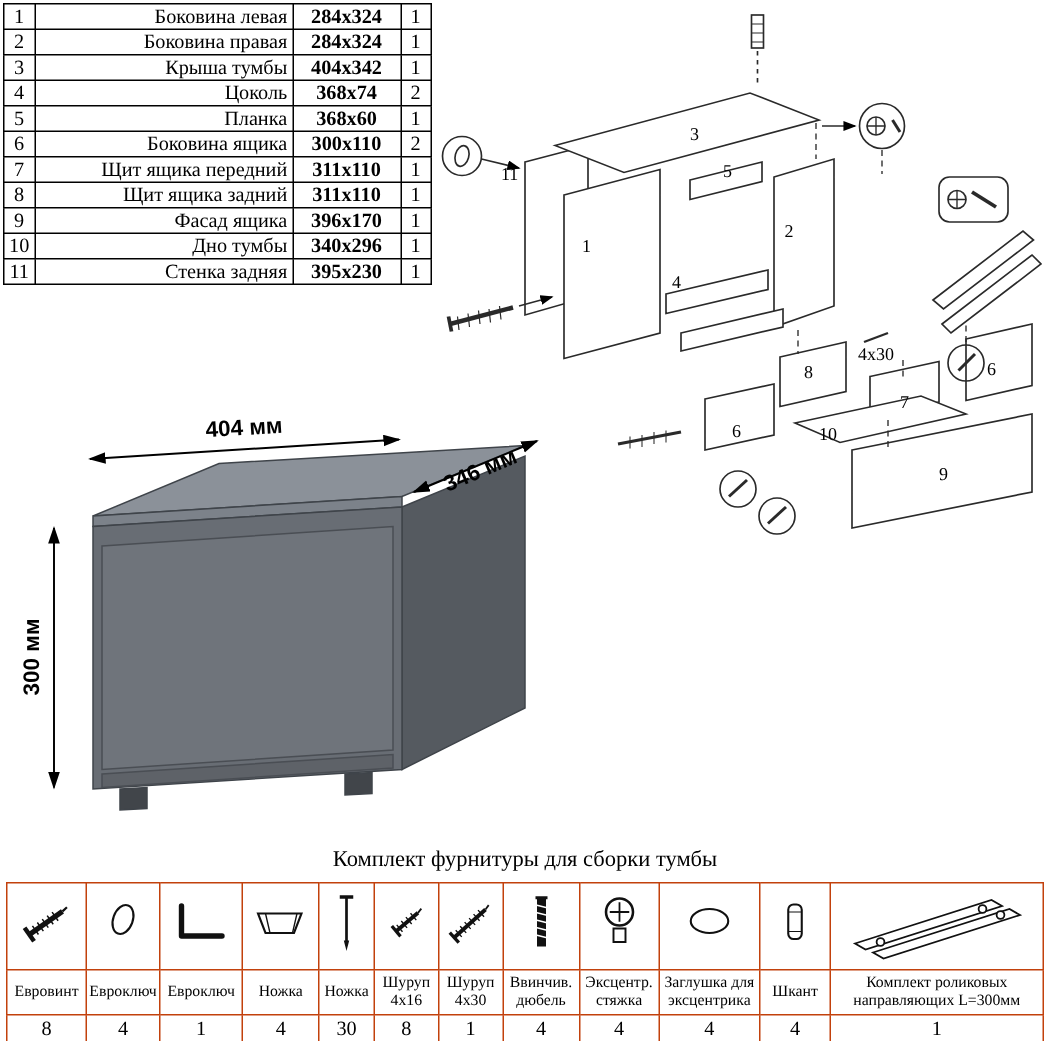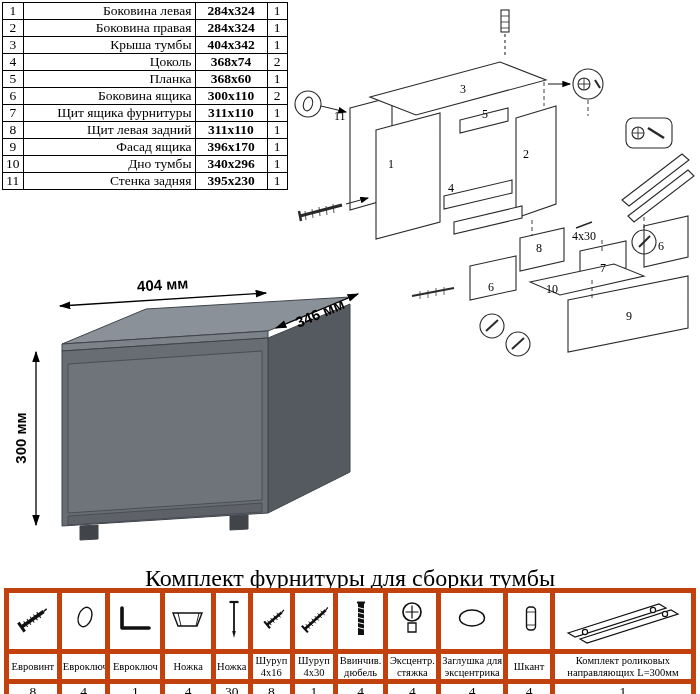--- a/index.html
+++ b/index.html
@@ -19,23 +19,23 @@
 
   
   .diagram { position:absolute; left:292px; top:0; }
   .num text, text.numt { font-size:12px; fill:#000; font-family:"Liberation Serif", serif; }
 
   
   .render { position:absolute; left:6px; top:276px; }
   .dim-label { font-family:"Liberation Sans", sans-serif; font-weight:bold; font-size:15px; fill:#000; text-anchor:middle; }
 
   
-  .hw-title { position:absolute; top:565px; left:0; width:100%; text-align:center; font-size:24px; }
+  .hw-title { position:absolute; top:565px; left:0; width:100%; text-align:center; font-size:15px; }
   .hw-table { position:absolute; left:4px; top:588px; width:692px; table-layout:fixed; }
-  .hw-table td { border:5px solid #c2410c; text-align:center; vertical-align:middle; overflow:hidden; background:#fff; }
+  .hw-table td { border:1px solid #c2410c; text-align:center; vertical-align:middle; overflow:hidden; background:#fff; }
   .hw-icons td { height:54px; }
   .hw-labels td { height:30px; font-size:10.5px; line-height:1.05; padding:1px; }
   .hw-qty td { height:19px; font-size:13.5px; }
 </style>
 </head>
 <body>
 
 <table class="parts-table">
   <tbody>
       <tr>
@@ -69,27 +69,27 @@
     <td class="c-qty">1</td>
   </tr>
   <tr>
     <td class="c-num">6</td>
     <td class="c-name">Боковина ящика</td>
     <td class="c-size">300x110</td>
     <td class="c-qty">2</td>
   </tr>
   <tr>
     <td class="c-num">7</td>
-    <td class="c-name">Щит ящика фурнитуры</td>
+    <td class="c-name">Щит ящика передний</td>
     <td class="c-size">311x110</td>
     <td class="c-qty">1</td>
   </tr>
   <tr>
     <td class="c-num">8</td>
-    <td class="c-name">Щит левая задний</td>
+    <td class="c-name">Щит ящика задний</td>
     <td class="c-size">311x110</td>
     <td class="c-qty">1</td>
   </tr>
   <tr>
     <td class="c-num">9</td>
     <td class="c-name indent">Фасад ящика</td>
     <td class="c-size">396x170</td>
     <td class="c-qty">1</td>
   </tr>
   <tr>

